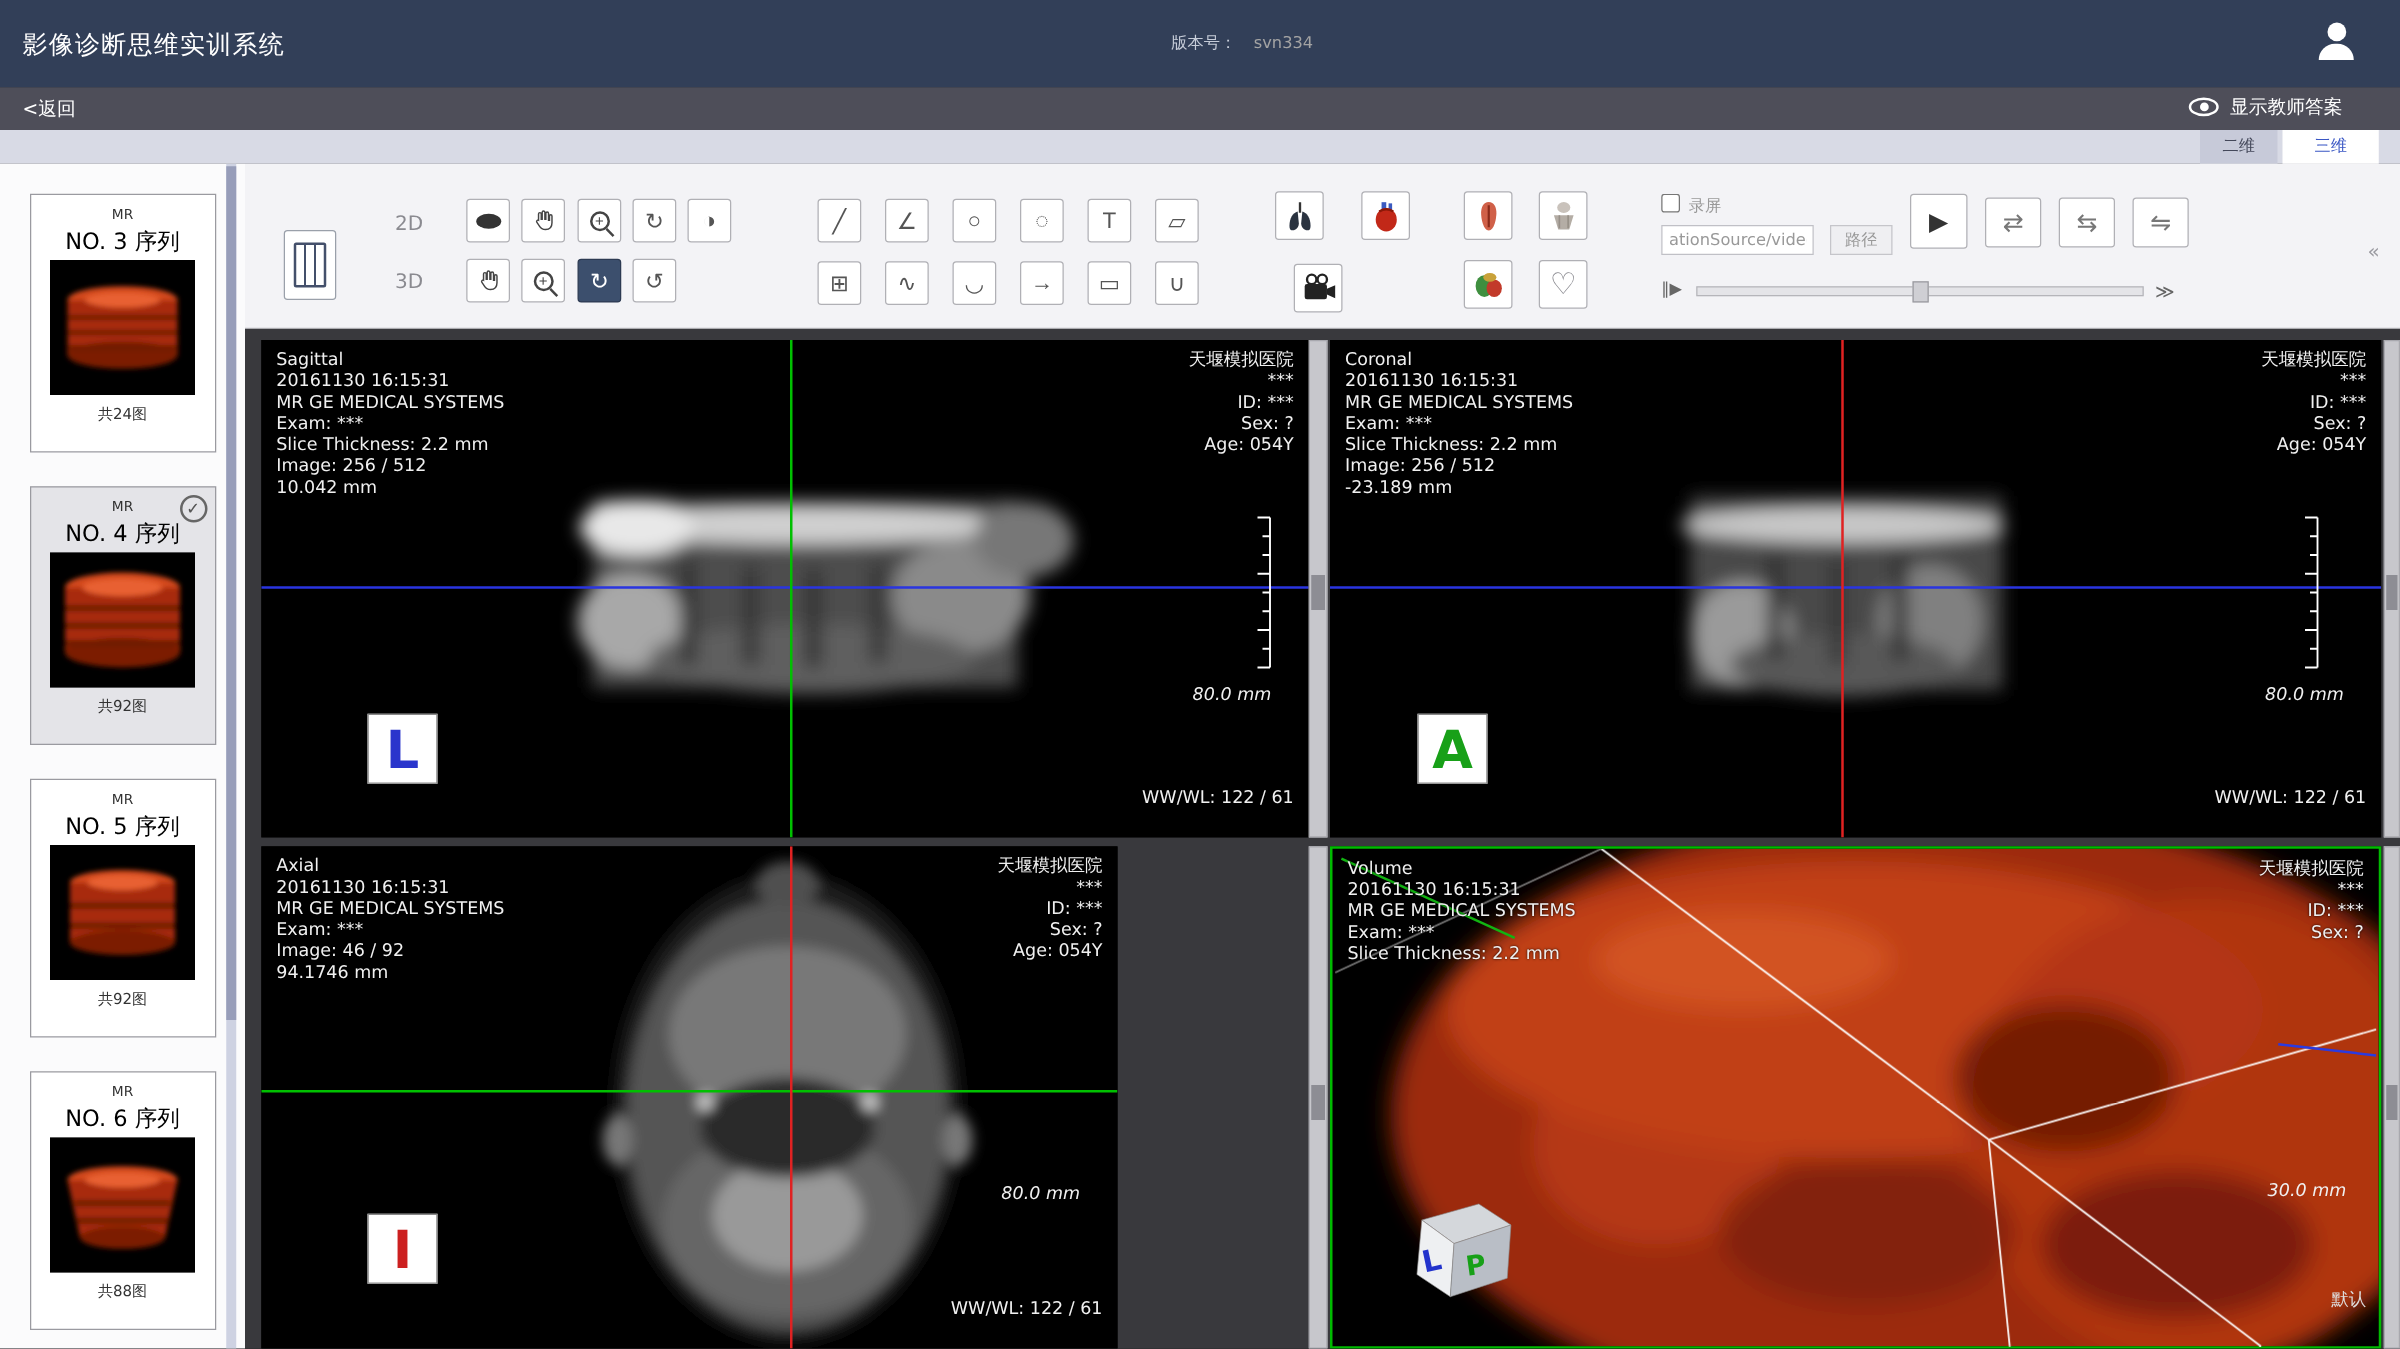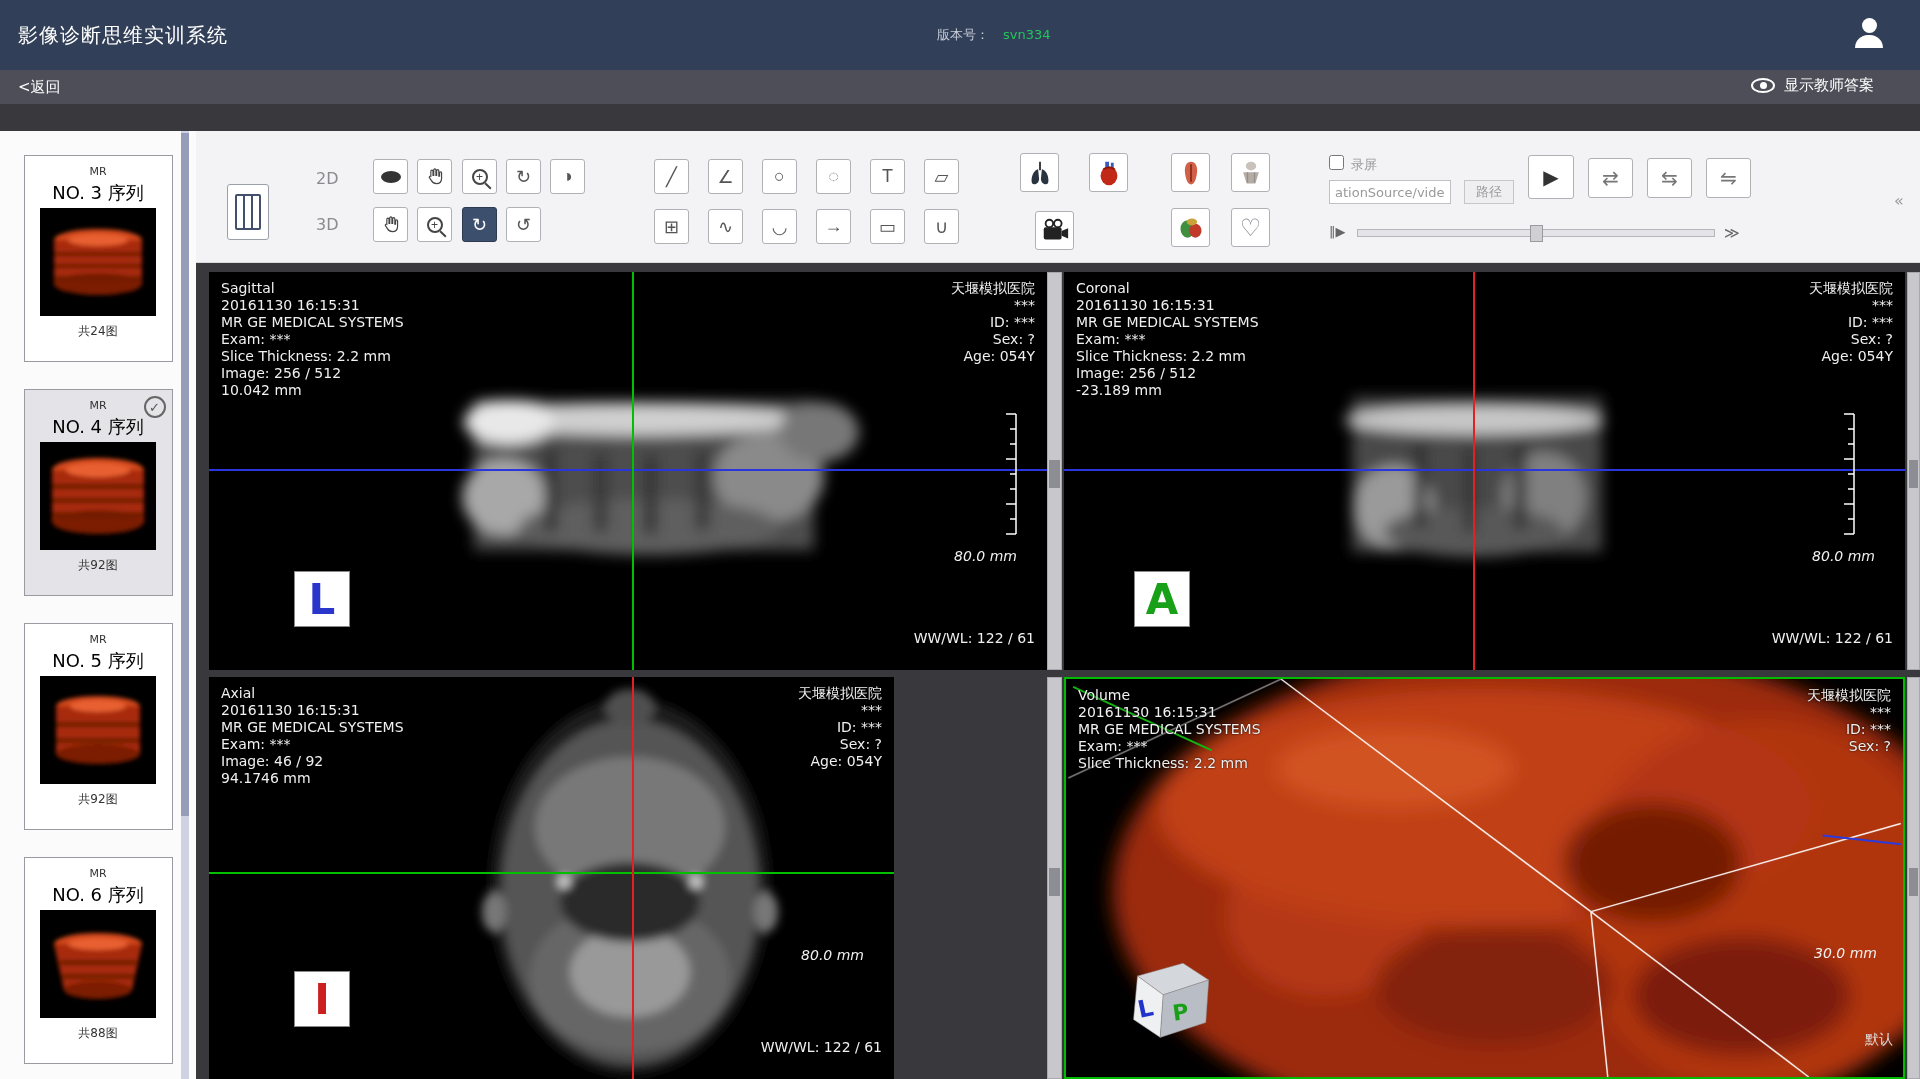--- a/index.html
+++ b/index.html
@@ -5,21 +5,21 @@
 *{margin:0;padding:0;box-sizing:border-box}
 html,body{background:#222}
 body{font-family:"DejaVu Sans","Liberation Sans",sans-serif}
 .page{position:relative;width:1920px;height:1079px;overflow:hidden;background:#39393d}
 
 
 .topbar{position:absolute;left:0;top:0;width:1920px;height:70px;background:#323f58}
 .app-title{position:absolute;left:18px;top:0;line-height:70px;color:#fff;font-size:20px;letter-spacing:1px}
 .version{position:absolute;left:937px;top:0;line-height:70px;font-size:13px}
 .version .vlabel{color:#c6ccd8;margin-right:14px}
-.version .vvalue{color:#22c55e}
+.version .vvalue{color:#a3a3a3}
 .avatar{position:absolute;right:30px;top:15px;width:42px;height:42px}
 .avatar .head{width:15px;height:15px;border-radius:50%;background:#fff;margin:3px auto 2px}
 .avatar .shoulders{width:28px;height:13px;border-radius:14px 14px 0 0;background:#fff;margin:0 auto}
 
 .navbar{position:absolute;left:0;top:70px;width:1920px;height:34px;background:#4e4e59}
 .back-btn{position:absolute;left:18px;top:0;line-height:34px;color:#fff;font-size:15px;cursor:pointer}
 .show-answer{position:absolute;right:46px;top:0;height:30px;display:flex;align-items:center;gap:9px;color:#fff;font-size:15px;cursor:pointer}
 .eye{width:24px;height:15px;border:2px solid #fff;border-radius:50%;position:relative}
 .eye::after{content:'';position:absolute;width:7px;height:7px;border-radius:50%;background:#fff;left:7px;top:2px}
 
@@ -141,20 +141,24 @@
   </div>
 
   <div class="navbar">
     <div class="back-btn">&lt;返回</div>
     <div class="show-answer">
       <span class="eye"></span>
       <span>显示教师答案</span>
     </div>
   </div>
 
+  <div class="tabstrip">
+    <div class="tab tab-2d">二维</div>
+    <div class="tab tab-3d">三维</div>
+  </div>
 
   <div class="sidebar">
     <div class="series-item first">
       <div class="ser-mod">MR</div>
       <div class="ser-name">NO. 3 序列</div>
       <div class="ser-thumb">
         <svg width="116" height="108" viewBox="0 0 116 108">
             <rect width="116" height="108" fill="#000"></rect>
             <g filter="url(#blur2)">
               <ellipse cx="58" cy="32" rx="44" ry="11" fill="#d44a1a"></ellipse>

